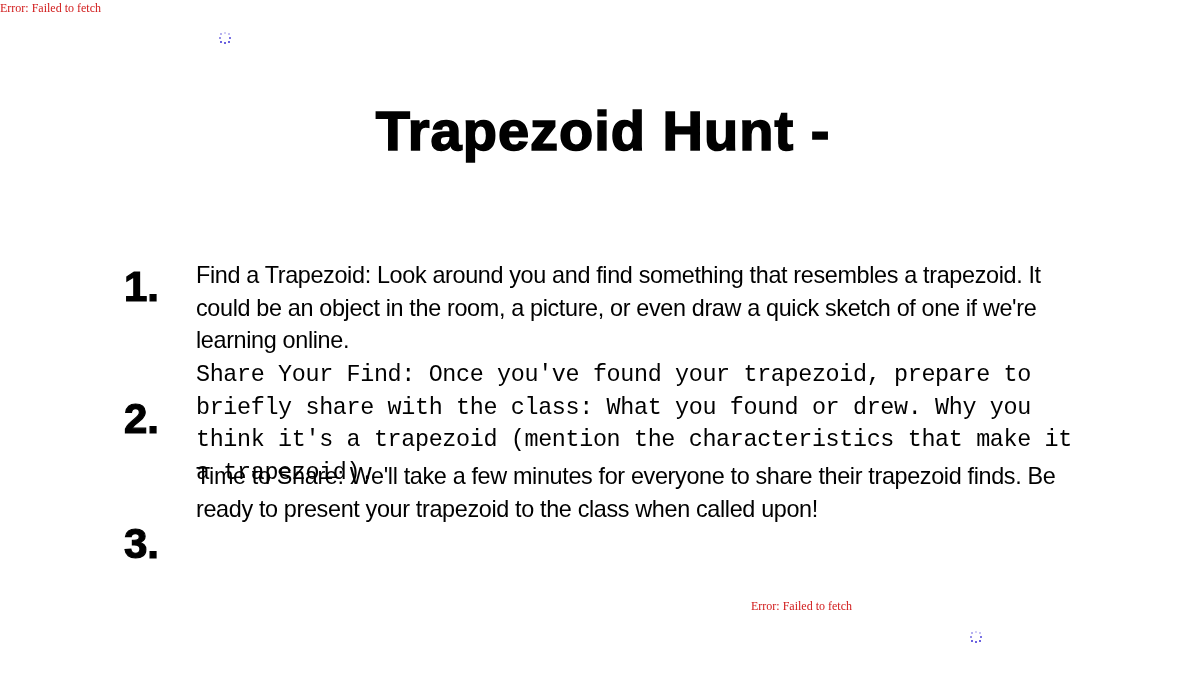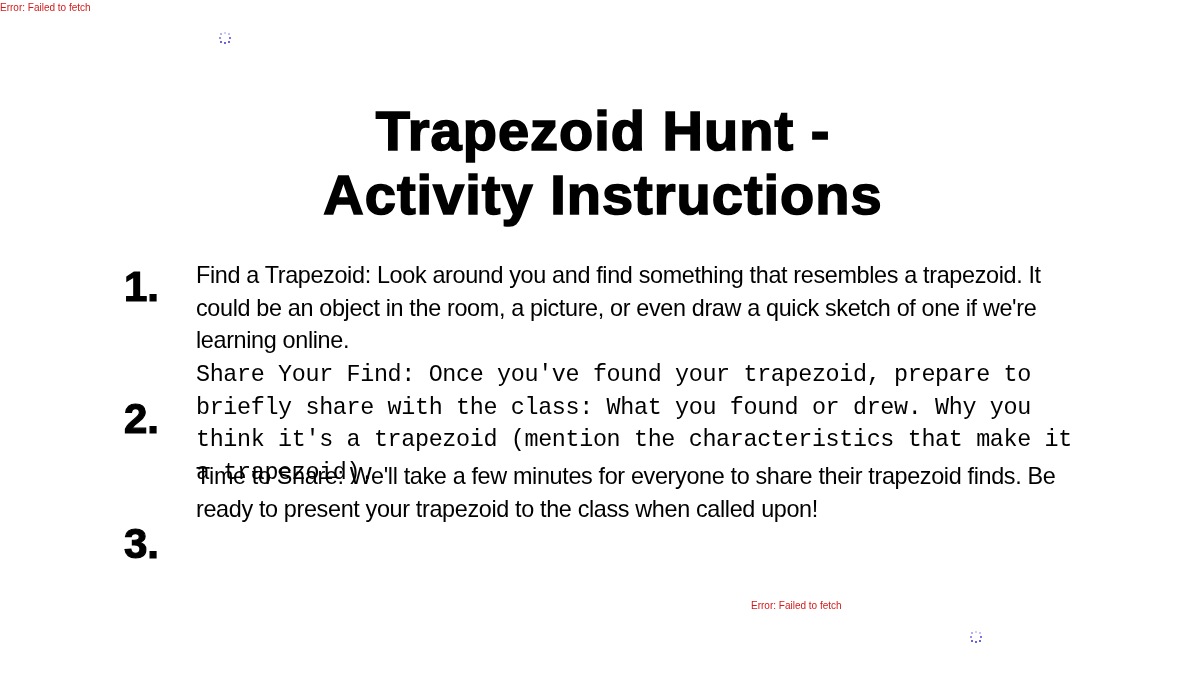--- a/index.html
+++ b/index.html
@@ -8,22 +8,22 @@
       width: 1200px;
       height: 675px;
       background: #ffffff;
       overflow: hidden;
       position: relative;
       font-family: "Liberation Sans", sans-serif;
       color: #000;
     }
     .error-msg {
       position: absolute;
-      font-family: Liberation Sans, sans-serif;
-      font-size: 10px;
+      font-family: Liberation Serif, serif;
+      font-size: 12px;
       color: #d11a1a;
       line-height: 12px;
       white-space: nowrap;
     }
     .spinner {
       position: absolute;
       width: 12px;
       height: 12px;
     }
     .spinner span {
@@ -85,21 +85,20 @@
   <span style="left:10px; top:5px; opacity:0.9;"></span>
   <span style="left:9px; top:9px;"></span>
   <span style="left:5px; top:10px;"></span>
   <span style="left:1px; top:9px;"></span>
   <span style="left:0px; top:5px; opacity:0.7;"></span>
   <span style="left:1px; top:1px; opacity:0.5;"></span>
 </div>
 
 <h1 class="title">
   <span>Trapezoid Hunt -</span><br>
-  <span>Activity Instructions</span>
 </h1>
 
 <div class="list">
   <div class="num" style="top:264px;">1.</div>
   <div class="item-text" style="top:259px;">Find a Trapezoid: Look around you and find something that resembles a trapezoid. It could be an object in the room, a picture, or even draw a quick sketch of one if we're learning online.</div>
 
   <div class="num" style="top:396px;">2.</div>
   <div class="item-text" style="top:359px;font-family:Liberation Mono, monospace;">Share Your Find: Once you've found your trapezoid, prepare to briefly share with the class: What you found or drew. Why you think it's a trapezoid (mention the characteristics that make it a trapezoid).</div>
 
   <div class="num" style="top:521px;">3.</div>

